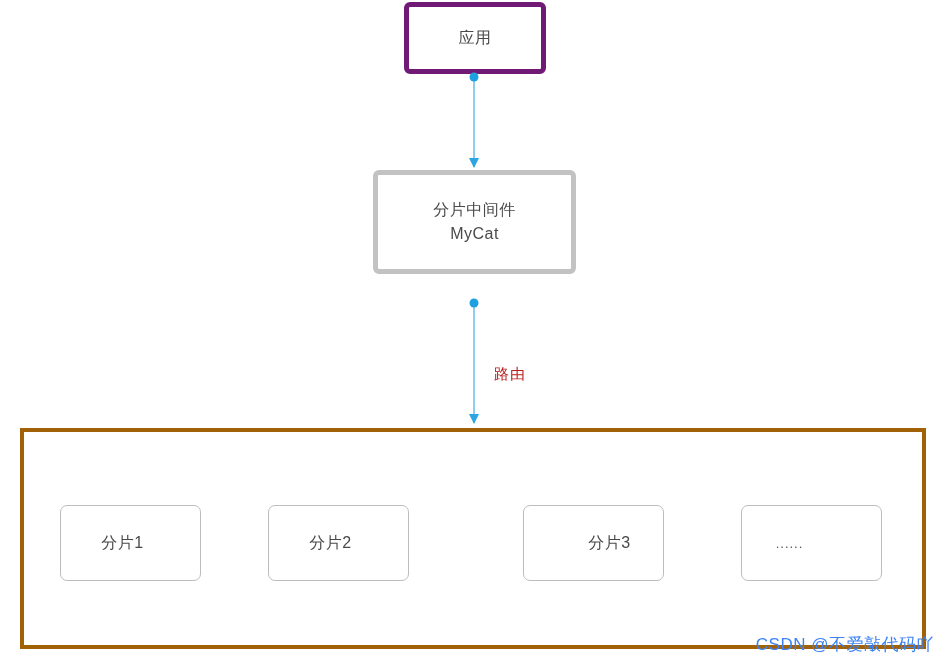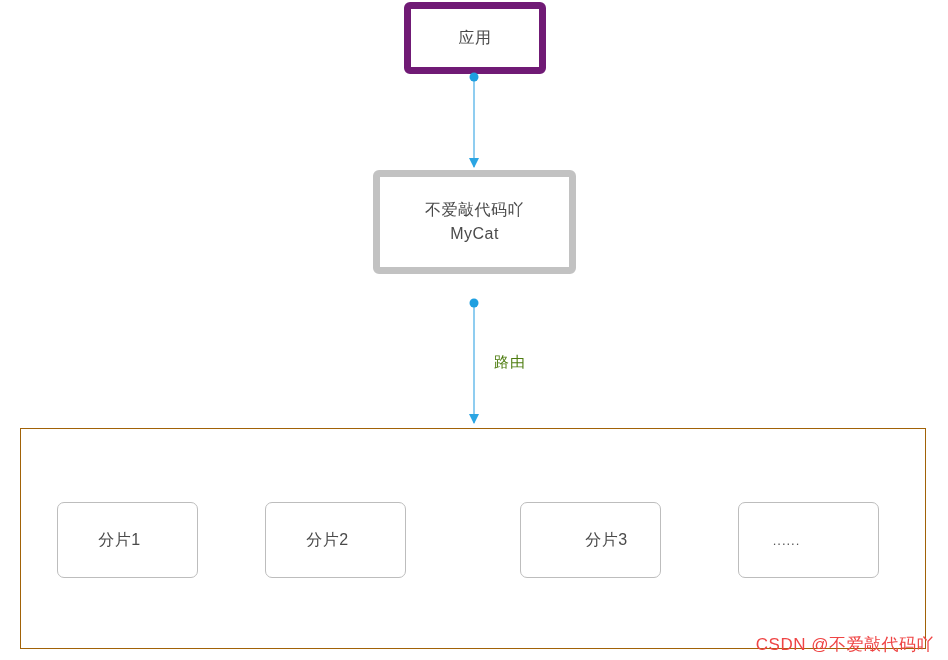--- a/index.html
+++ b/index.html
@@ -16,21 +16,21 @@
     height: 660px;
     background: #ffffff;
     overflow: hidden;
   }
 
   
   .node {
     position: absolute;
     box-sizing: border-box;
     background: #ffffff;
-    border: 7px solid #701a75;
+    border: 5px solid #701a75;
     border-radius: 6px;
     display: flex;
     align-items: center;
     justify-content: center;
     text-align: center;
     color: #4a4a4a;
     font-size: 16px;
     line-height: 1.5;
     letter-spacing: 0.5px;
   }
@@ -58,21 +58,21 @@
 
   
   #shard-container {
     position: absolute;
     left: 20px;
     top: 428px;
     width: 906px;
     height: 221px;
     box-sizing: border-box;
     background: #ffffff;
-    border: 1px solid #a16207;
+    border: 4px solid #a16207;
     border-radius: 0;
   }
 
   .shard {
     position: absolute;
     box-sizing: border-box;
     background: #ffffff;
     border: 1px solid #bdbdbd;
     border-radius: 7px;
     top: 73px;
@@ -151,34 +151,34 @@
     height: 120px;
   }
   #connector-2 .conn-line {
     top: 0;
     height: 120px;
   }
 
   #route-label {
     position: absolute;
     left: 494px;
-    top: 353px;
+    top: 365px;
     font-size: 15px;
-    color: #4d7c0f;
+    color: #b91c1c;
     letter-spacing: 1px;
     white-space: nowrap;
   }
 
   
   #watermark {
     position: absolute;
     right: 14px;
     bottom: 4px;
     font-size: 17px;
-    color: #ef4444;
+    color: #3b82f6;
     letter-spacing: 0.5px;
     white-space: nowrap;
   }
 </style>
 </head>
 <body>
 
 <div id="canvas">
 
   <div class="node" id="node-app">
@@ -186,21 +186,21 @@
   </div>
 
   <div class="connector" id="connector-1">
     <div class="conn-line"></div>
     <div class="conn-dot"></div>
     <div class="conn-arrow"></div>
   </div>
 
   <div class="node" id="node-middleware">
     <span class="lines">
-      <span class="line1">不爱敲代码吖</span>
+      <span class="line1">分片中间件</span>
       <span class="line2">MyCat</span>
     </span>
   </div>
 
   <div class="connector" id="connector-2">
     <div class="conn-line"></div>
     <div class="conn-dot"></div>
     <div class="conn-arrow"></div>
   </div>
   <div id="route-label">路由</div>

